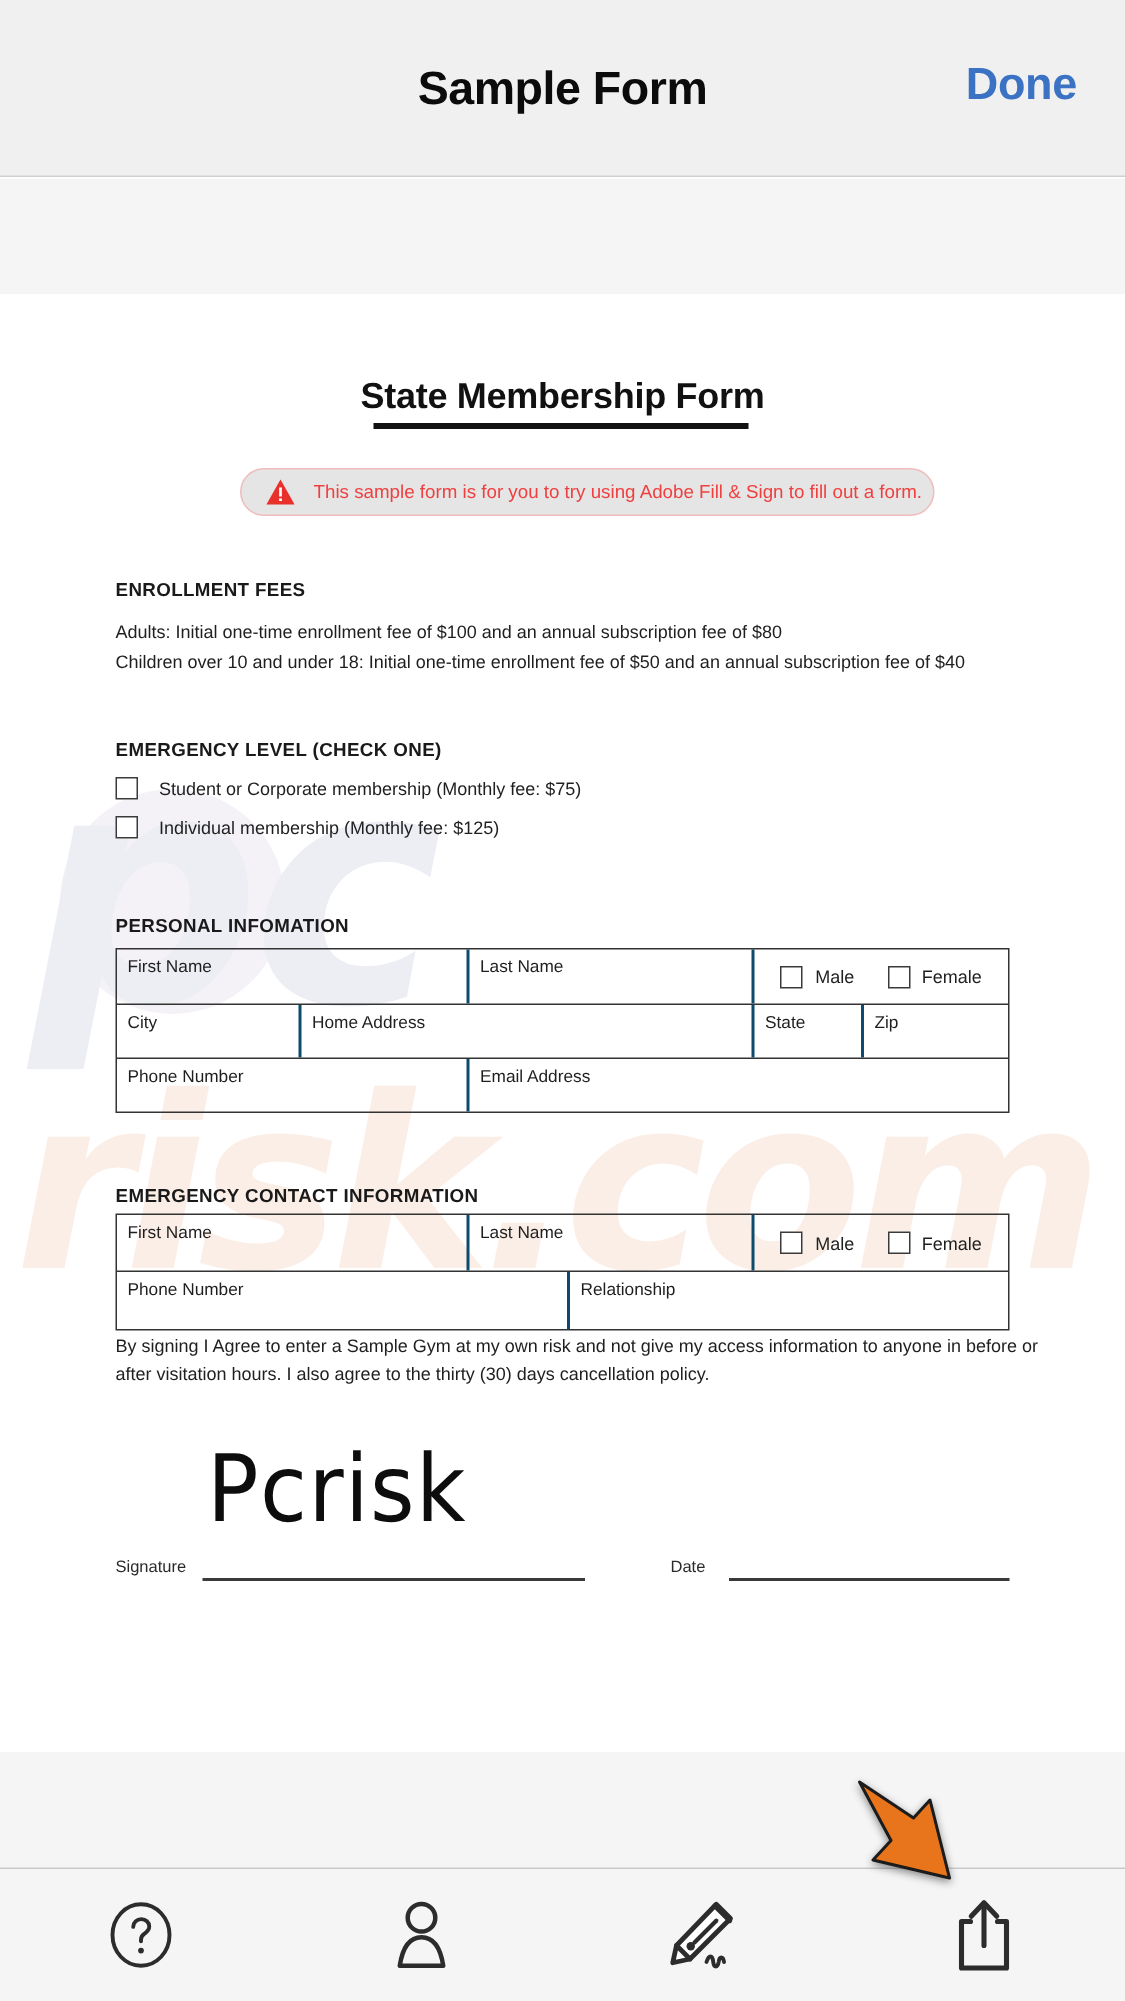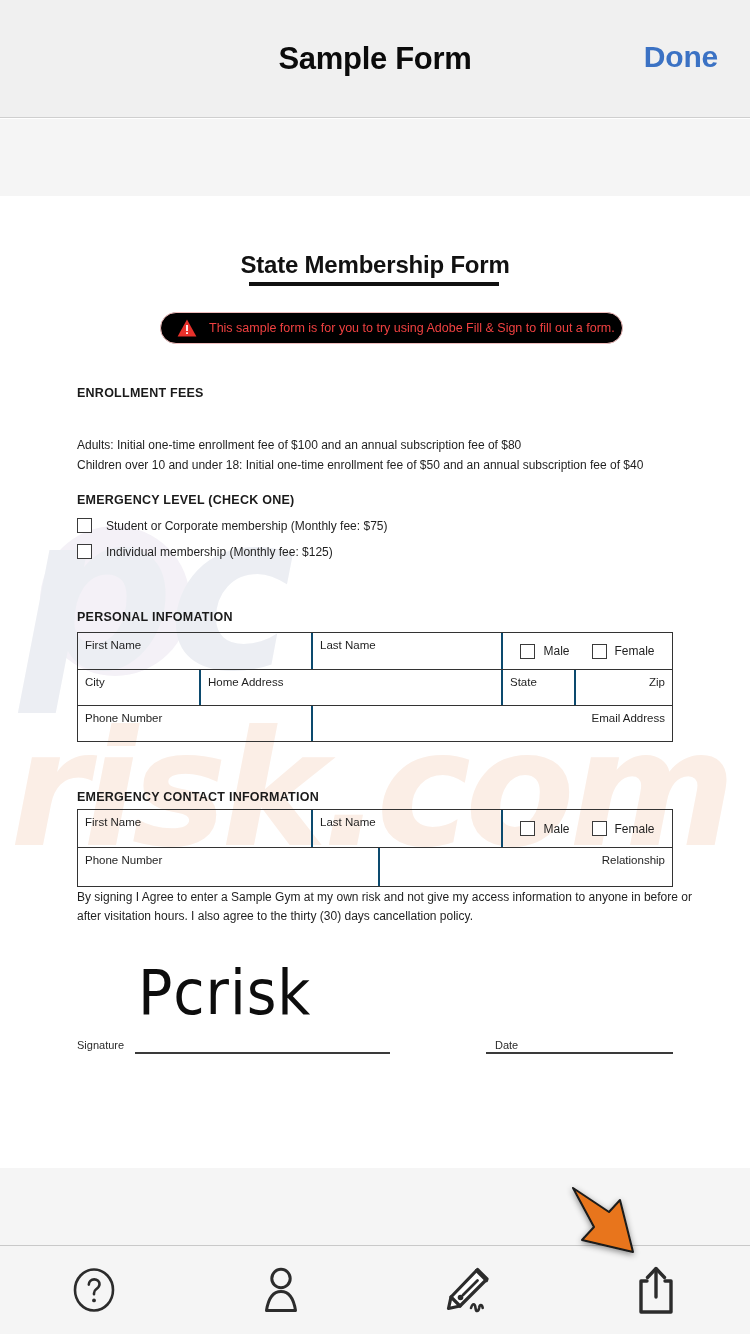--- a/index.html
+++ b/index.html
@@ -81,38 +81,37 @@
   }
   .doc-title-rule {
     position: absolute; left: 249px; top: 86px; width: 250px; height: 4px;
     background: #111;
   }
 
   
   .warn-banner {
     position: absolute; left: 160px; top: 116px; width: 463px; height: 32px;
     border: 1px solid #f0bcbc; border-radius: 16px;
-    background: #000000;
+    background: #e5e5e5;
     display: flex; align-items: center;
     padding: 0 16px;
   }
   .warn-tri { width: 20px; height: 18px; flex: 0 0 auto; margin-right: 12px; }
   .warn-text { font-size: 12.5px; color: #ef4040; white-space: nowrap; }
 
   
   .sec-head {
     position: absolute; left: 77px;
     font-size: 12.5px; font-weight: bold; color: #1a1a1a;
     letter-spacing: 0.25px;
   }
   .body-line {
     position: absolute; left: 77px;
     font-size: 12px; color: #1f1f1f;
     white-space: nowrap;
-    margin-top: 24px;
   }
 
   
   .cb-row { position: absolute; left: 77px; display: flex; align-items: center; }
   .cb-box {
     width: 15px; height: 15px; border: 1.5px solid #3a3a3a; background: #fff;
     flex: 0 0 auto; cursor: pointer;
   }
   .cb-label { margin-left: 14px; font-size: 12px; color: #1f1f1f; white-space: nowrap; }
 
@@ -124,21 +123,21 @@
   }
   .frow { display: flex; border-bottom: 1px solid #333; }
   .frow:last-child { border-bottom: none; }
   .fcell {
     position: relative;
     border-right: 2px solid #0c4a6e;
     padding: 6px 7px 0 7px;
     font-size: 11.5px; color: #1f1f1f;
     overflow: hidden;
   }
-  .fcell:last-child { border-right: none; text-align: right; }
+  .fcell:last-child { border-right: none; }
   .fcell.gender {
     display: flex; align-items: center; justify-content: center; padding-top: 0;
   }
   .gender-opt { display: flex; align-items: center; margin: 0 11px; }
   .gender-box {
     width: 15px; height: 15px; border: 1.5px solid #3a3a3a; background: #fff;
     flex: 0 0 auto; cursor: pointer;
   }
   .gender-lbl { margin-left: 8px; font-size: 12px; color: #1f1f1f; }
 
@@ -281,21 +280,21 @@
           <div class="fcell" style="width:302px;">Phone Number</div>
           <div class="fcell" style="width:292px;">Relationship</div>
         </div>
       </div>
 
       <div class="agree" style="top:692px;">By signing I Agree to enter a Sample Gym at my own risk and not give my access information to anyone in before or after visitation hours. I also agree to the thirty (30) days cancellation policy.</div>
 
       <div class="sig-word" style="left:138px; top:760px;">Pcrisk</div>
       <div class="sig-lbl" style="left:77px; top:843px;">Signature</div>
       <div class="sig-line" style="left:135px; top:856px; width:255px;"></div>
-      <div class="sig-lbl" style="left:447px; top:843px;margin-left:48px;">Date</div>
+      <div class="sig-lbl" style="left:447px; top:843px;">Date</div>
       <div class="sig-line" style="left:486px; top:856px; width:187px;"></div>
 
     </div>
   </div>
 
   <div class="bottom-gap"></div>
 
   <div class="toolbar">
 
     <button class="tb-item">

